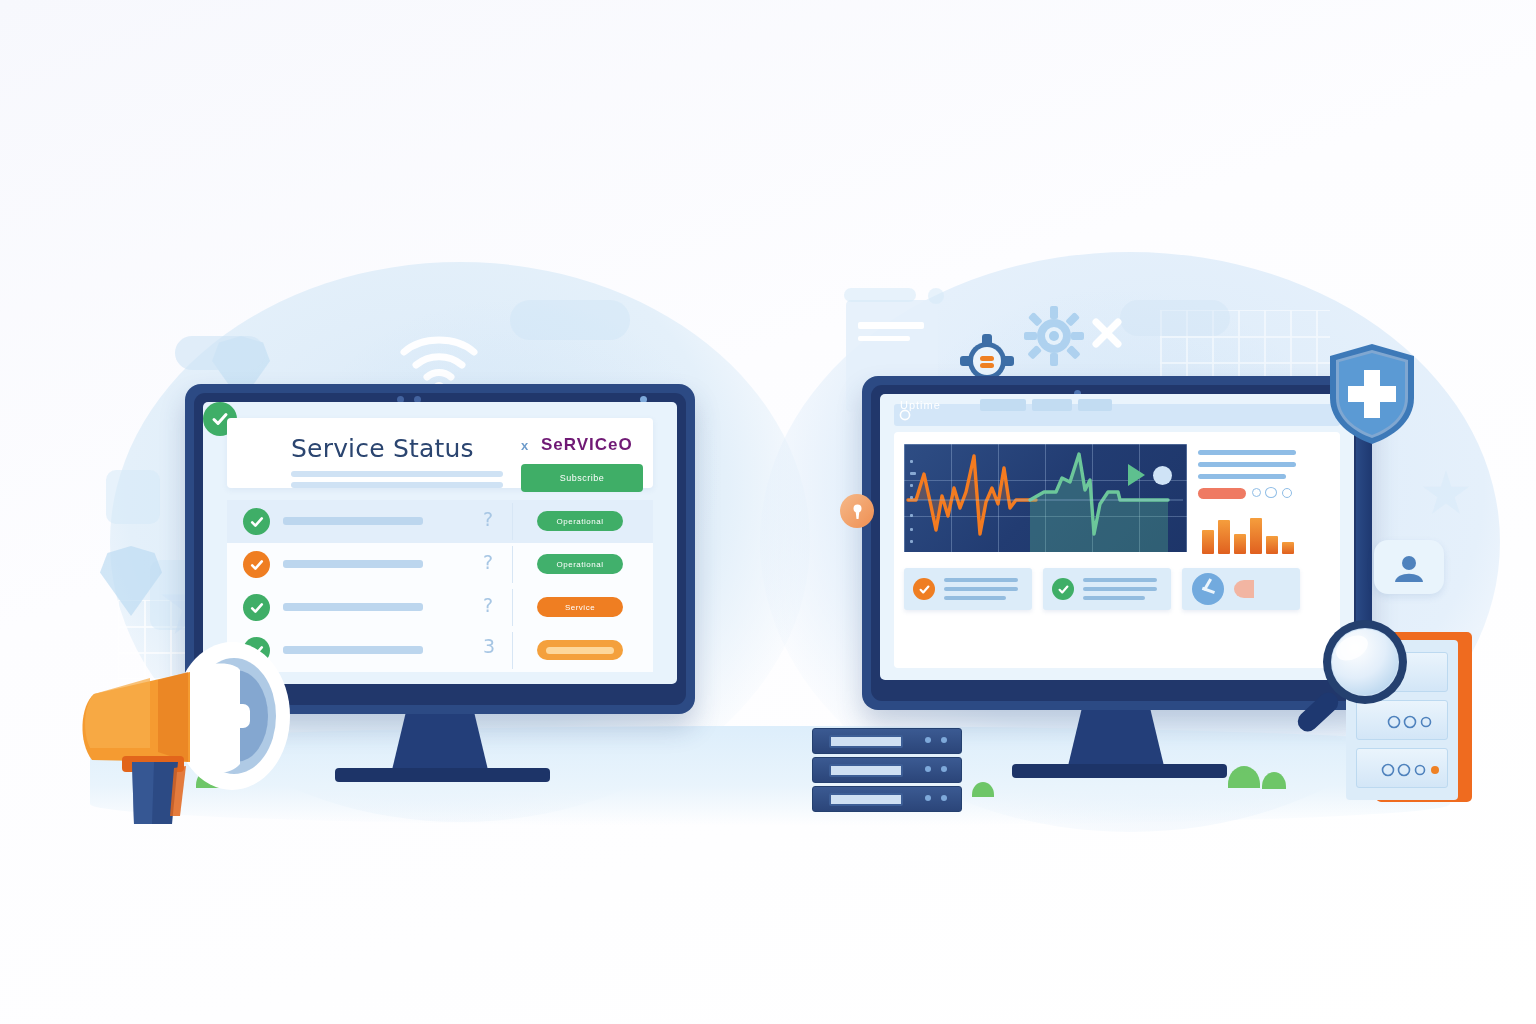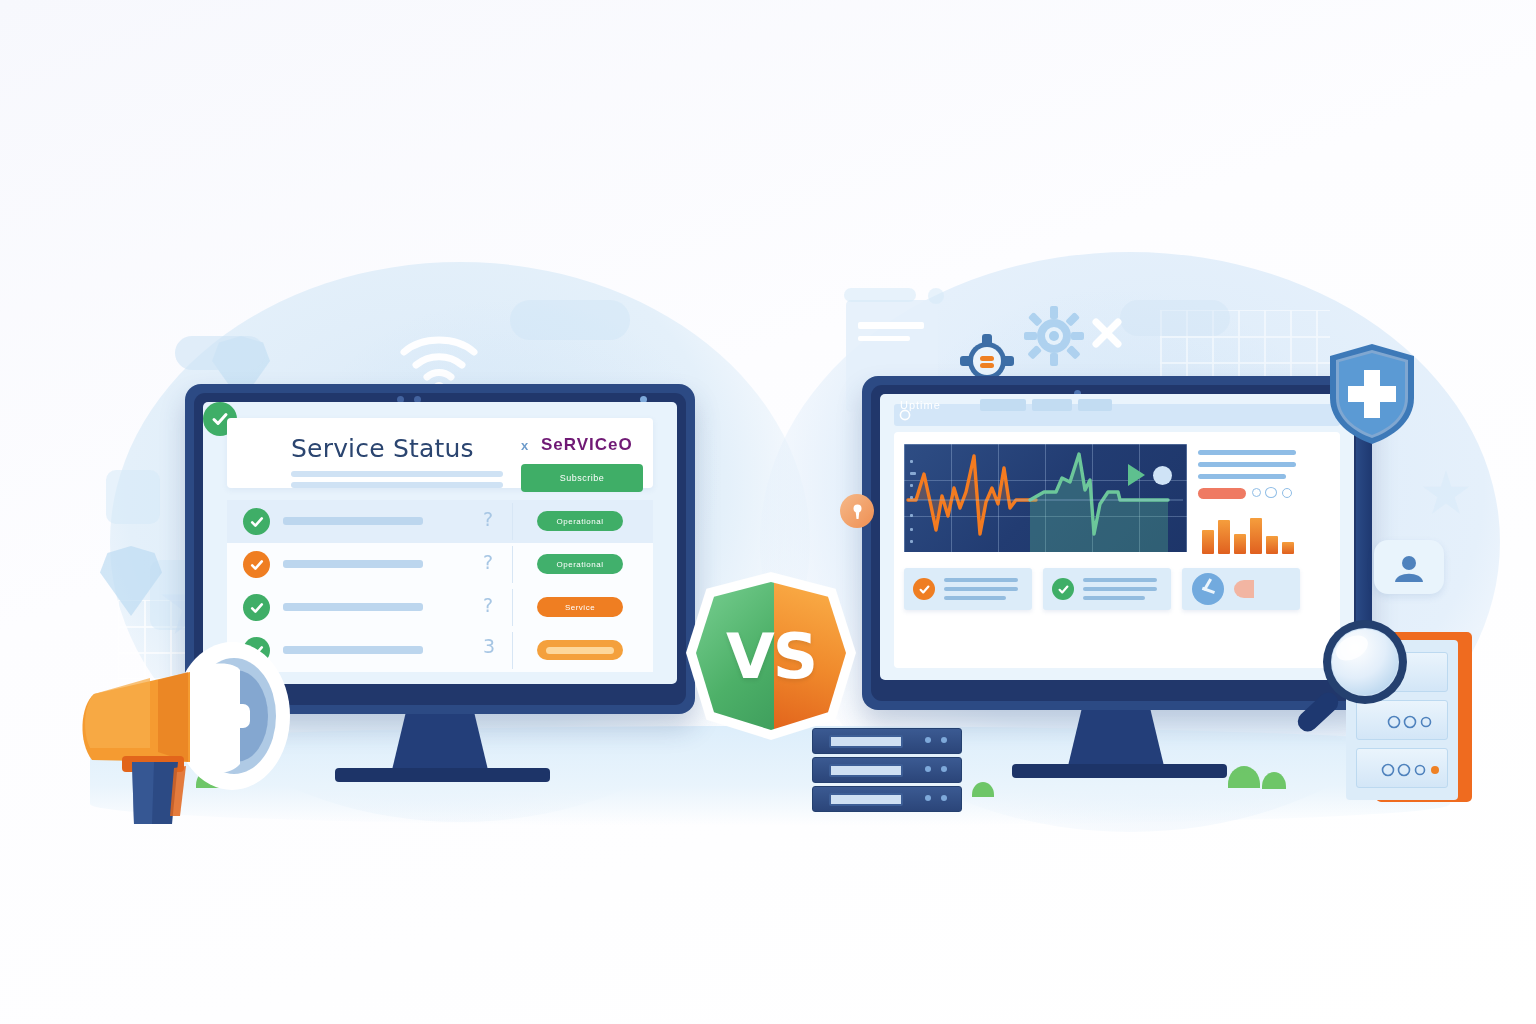--- a/index.html
+++ b/index.html
@@ -394,28 +394,20 @@
           <div class="gneedle" style="left:14px;top:5px;width:2.6px;height:13px;transform:rotate(30deg);"></div>
           <div class="gneedle" style="left:10px;top:16px;width:13px;height:2.6px;transform:rotate(20deg);"></div>
         </div>
         <div class="ctab" style="left:52px;top:12px;width:20px;height:18px;"></div>
       </div>
     </div>
   </div>
   <div class="neck" style="left:1068px;top:710px;width:96px;height:56px;clip-path:polygon(14% 0,86% 0,100% 100%,0 100%);"></div>
   <div class="base" style="left:1012px;top:764px;width:215px;height:14px;"></div>
 
-  <div class="vs">
-    <div class="vs-out"></div>
-    <div class="vs-in">
-      <div class="vs-gr"></div>
-      <div class="vs-or"></div>
-    </div>
-    <div class="vs-txt">VS</div>
-  </div>
 
   <svg class="mega" viewBox="0 0 260 190">
     <ellipse cx="170" cy="80" rx="58" ry="74" fill="#ffffff"></ellipse>
     <ellipse cx="172" cy="80" rx="42" ry="58" fill="#6e9ed0" opacity=".55"></ellipse>
     <ellipse cx="174" cy="80" rx="32" ry="46" fill="#4f7cb5" opacity=".45"></ellipse>
     <path d="M128 36 C150 24,172 26,178 34 L178 128 C168 140,146 140,126 126 Z" fill="#ffffff"></path>
     <rect x="162" y="68" width="26" height="24" rx="7" fill="#ffffff"></rect>
     <path d="M32 58 C18 70,16 106,30 124 L128 126 L128 36 Z" fill="#f59b31"></path>
     <path d="M32 58 C22 68,20 96,28 112 L88 112 L88 42 Z" fill="#f7ad4b" opacity=".75"></path>
     <path d="M96 44 L126 36 L126 126 L96 116 Z" fill="#e2771c" opacity=".55"></path>

